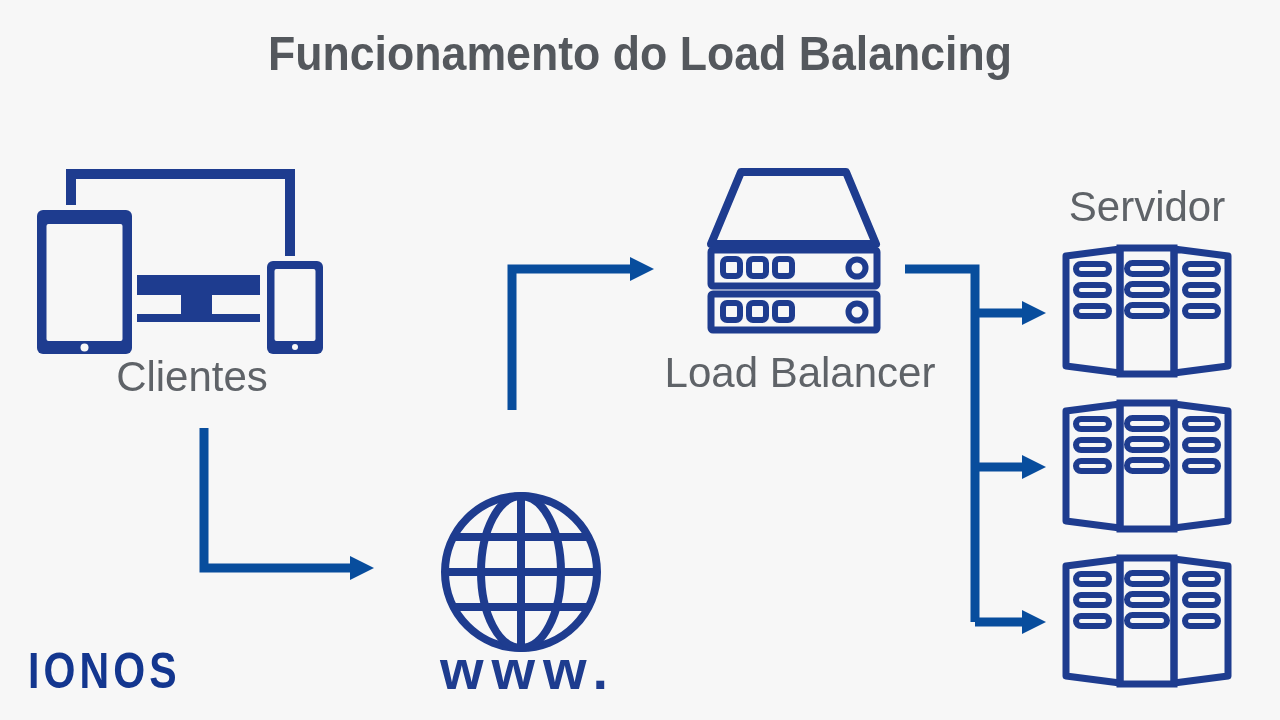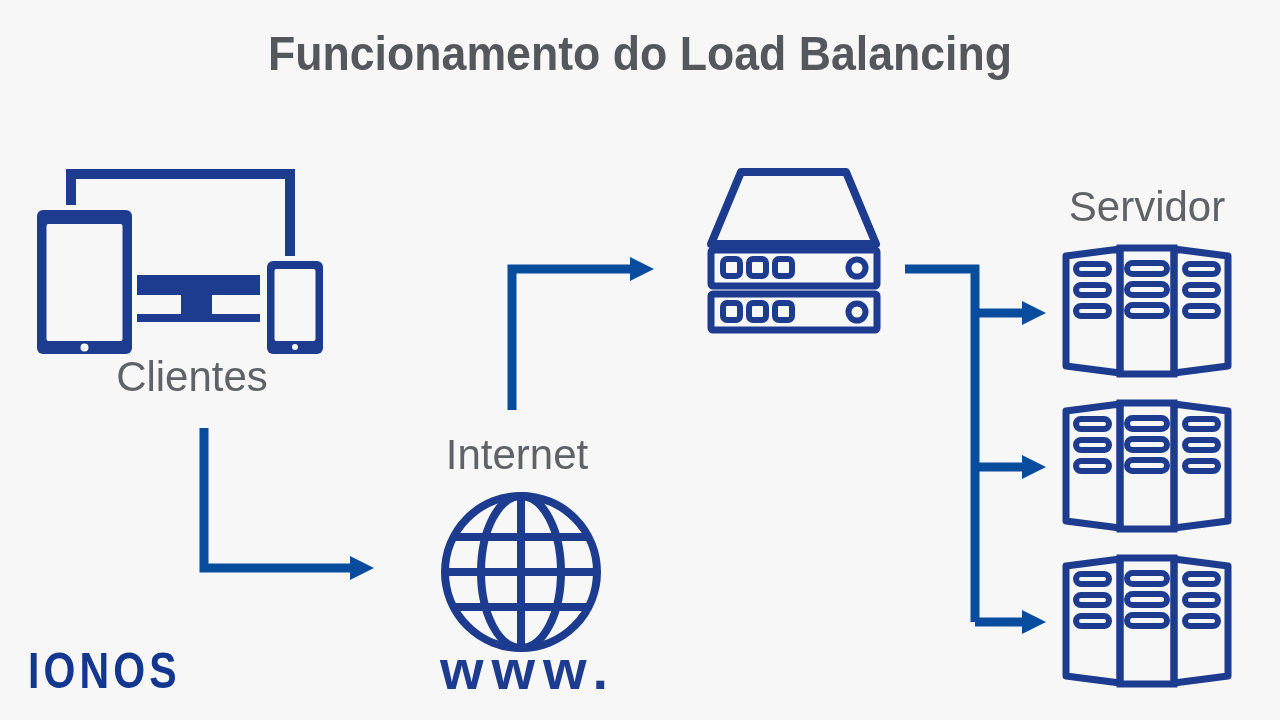--- a/index.html
+++ b/index.html
@@ -136,18 +136,18 @@
     </g>
 
     <g>
       <use href="#rack" x="1063" y="247"></use>
       <use href="#rack" x="1063" y="402"></use>
       <use href="#rack" x="1063" y="557"></use>
     </g>
   </svg>
 
   <div class="label label-clientes">Clientes</div>
-  <div class="label label-internet">Internet</div>
+  <div class="label label-loadbalancer">Load Balancer</div>
   <div class="label label-servidor">Servidor</div>
   <div class="www-caption">www.</div>
   <div class="brand">IONOS</div>
 
 </div>
 
 </body></html>

